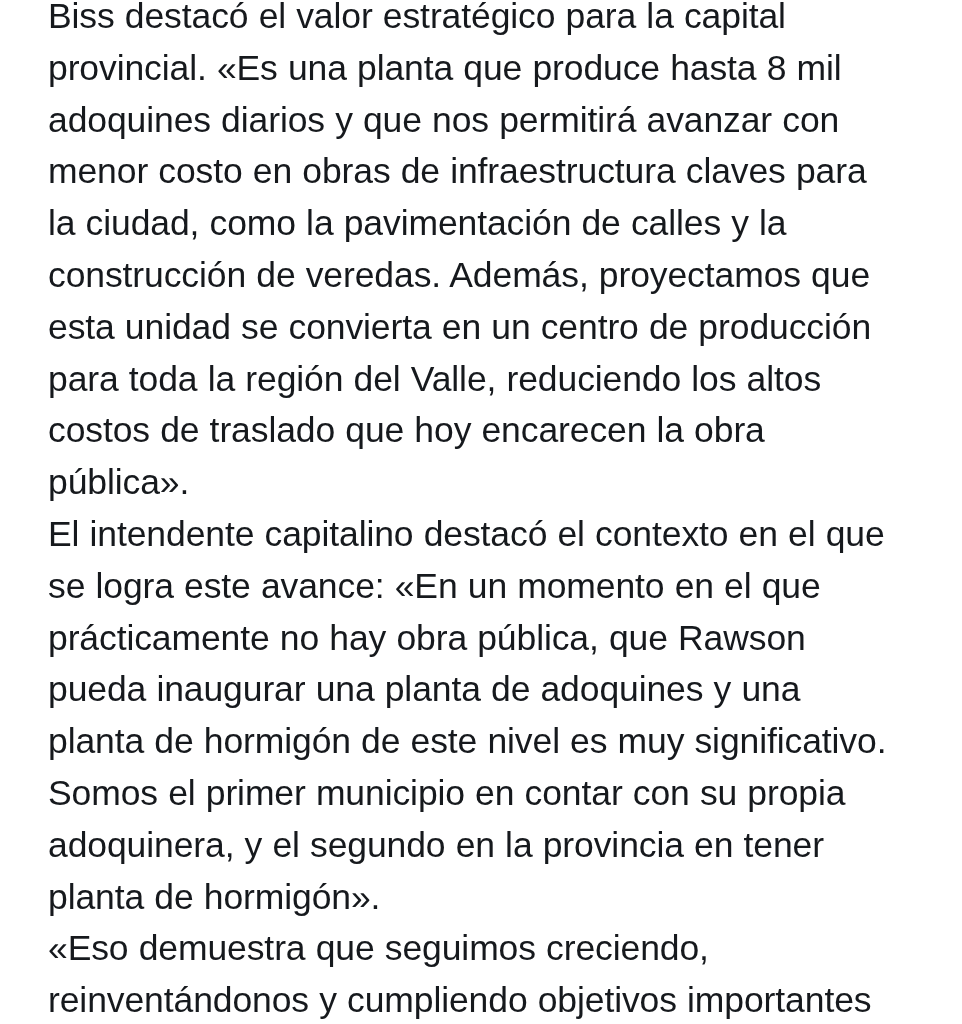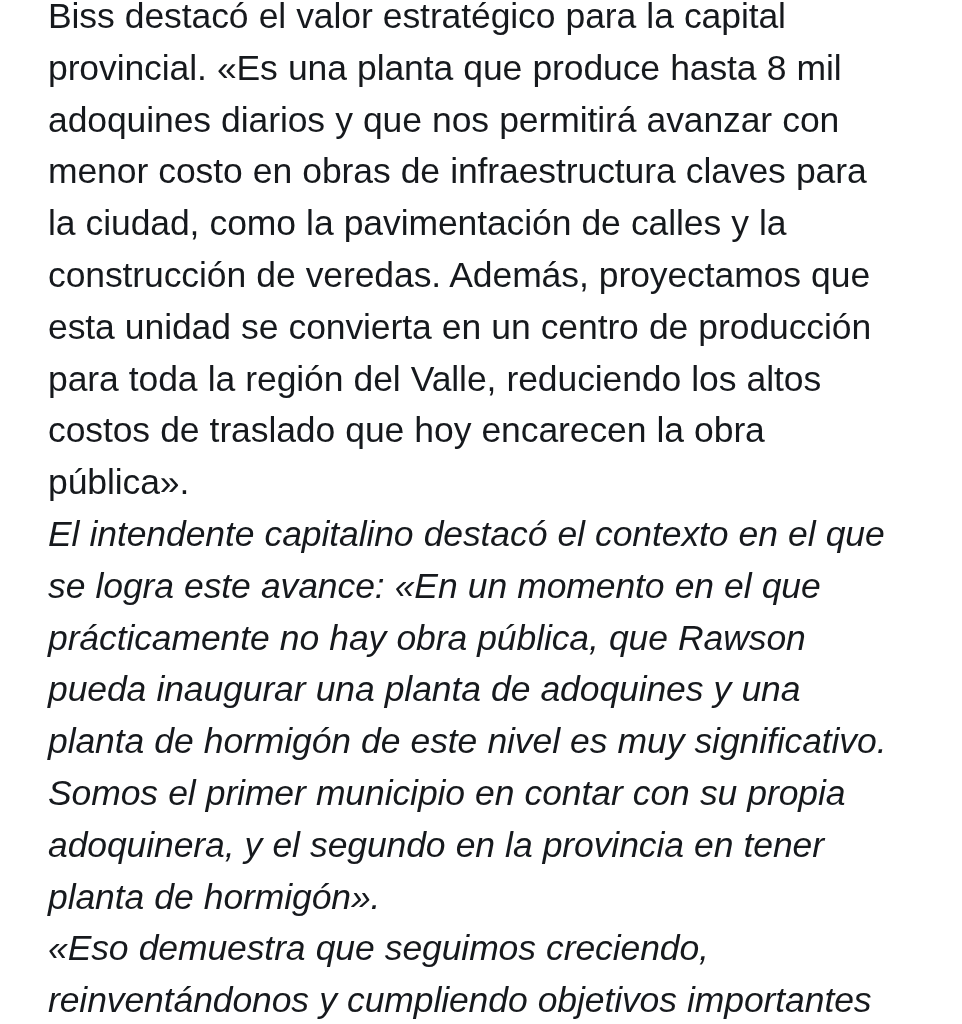--- a/index.html
+++ b/index.html
@@ -34,21 +34,20 @@
     padding: 0;
     text-align: left;
     word-spacing: 0.4px;
   }
   
   .para.clipped-top {
     margin-top: -9px;
   }
   .para + .para {
     margin-top: 0;
-    font-style: italic;
   }
 </style>
 </head>
 <body>
 
 <article class="article">
   <div class="article-body">
     <p class="para clipped-top">Biss destacó el valor estratégico para la capital provincial. «Es una planta que produce hasta 8 mil adoquines diarios y que nos permitirá avanzar con menor costo en obras de infraestructura claves para la ciudad, como la pavimentación de calles y la construcción de veredas. Además, proyectamos que esta unidad se convierta en un centro de producción para toda la región del Valle, reduciendo los altos costos de traslado que hoy encarecen la obra pública».</p>
     <p class="para">El intendente capitalino destacó el contexto en el que se logra este avance: «En un momento en el que prácticamente no hay obra pública, que Rawson pueda inaugurar una planta de adoquines y una planta de hormigón de este nivel es muy significativo. Somos el primer municipio en contar con su propia adoquinera, y el segundo en la provincia en tener planta de hormigón».</p>
     <p class="para">«Eso demuestra que seguimos creciendo, reinventándonos y cumpliendo objetivos importantes para la ciudad», agregó.</p>

